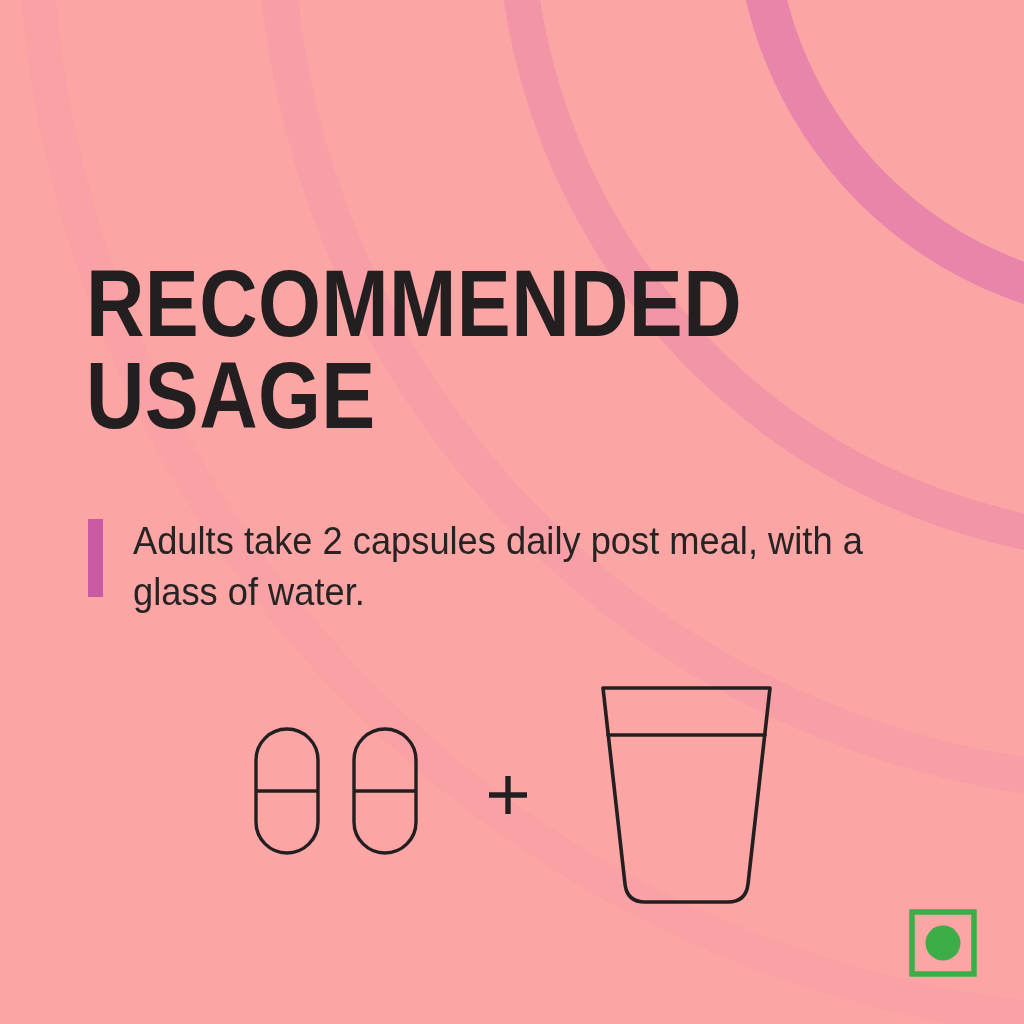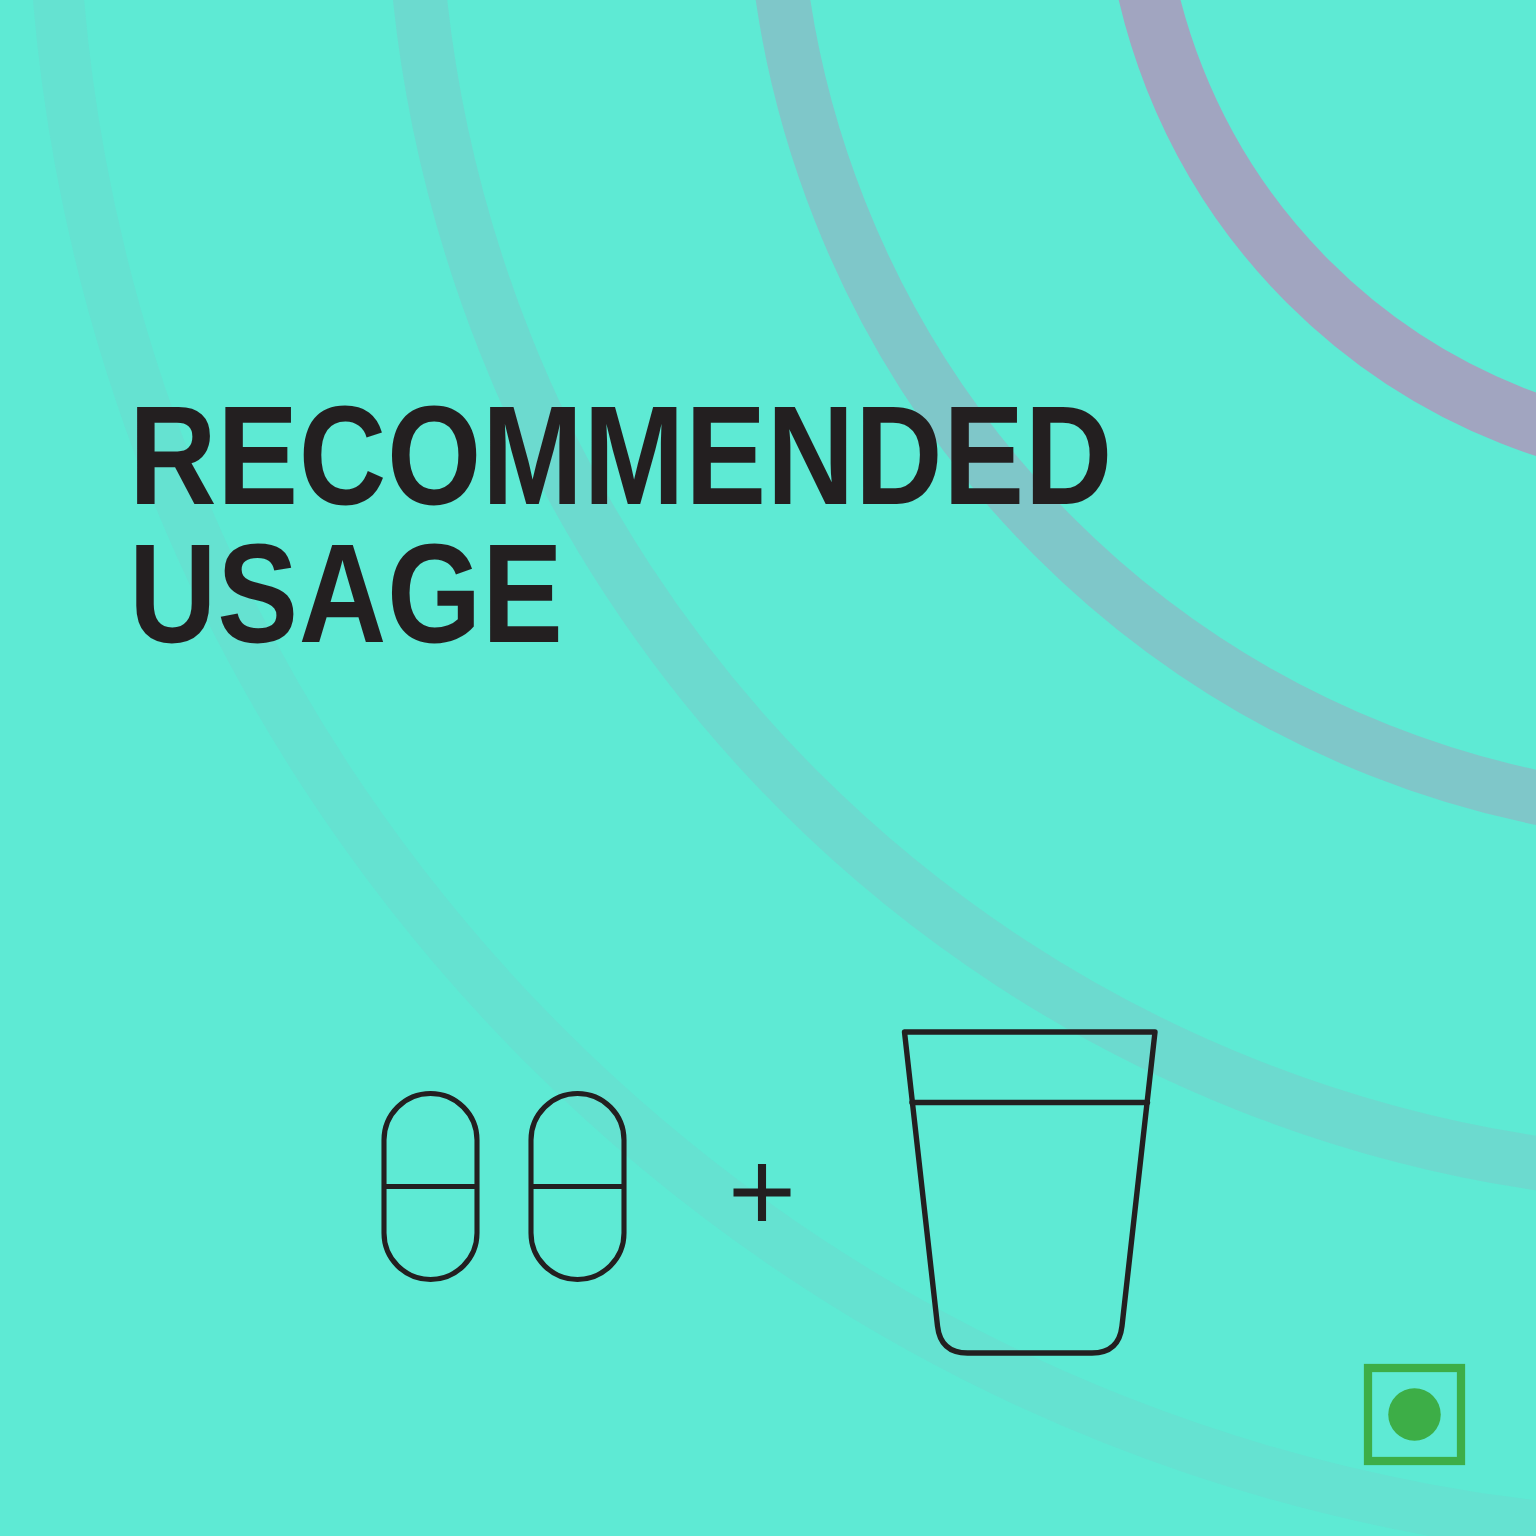--- a/index.html
+++ b/index.html
@@ -85,33 +85,37 @@
     position: absolute;
     left: 908px;
     top: 908px;
     width: 70px;
     height: 70px;
   }
 </style>
 </head>
 <body>
 
-<div id="canvas" style="background: #5eead4;">
+<div id="canvas" style="background: #fca5a5;">
 
   <svg class="arc-layer" viewBox="0 0 1024 1024" xmlns="http://www.w3.org/2000/svg" aria-hidden="true">
     <g fill="none" stroke="#D96BAE" stroke-linecap="butt">
       <circle cx="1155" cy="-95" r="1120" stroke-width="34" stroke-opacity="0.06"></circle>
       <circle cx="1155" cy="-95" r="880" stroke-width="36" stroke-opacity="0.12"></circle>
       <circle cx="1155" cy="-95" r="640" stroke-width="36" stroke-opacity="0.28"></circle>
       <circle cx="1155" cy="-95" r="400" stroke-width="40" stroke-opacity="0.55"></circle>
     </g>
   </svg>
 
   <div class="heading" style="color: rgb(35, 31, 32);"><span>RECOMMENDED USAGE</span></div>
 
+  <div class="body-block">
+    <div class="accent-bar" style="background: rgb(200, 91, 164);"></div>
+    <div class="body-text" style="color: rgb(38, 35, 36);">Adults take 2 capsules daily post meal, with a glass of water.</div>
+  </div>
 
   <div class="icon-row">
     <svg class="icon-svg" width="580" height="270" viewBox="0 0 580 270" xmlns="http://www.w3.org/2000/svg" aria-hidden="true">
 
       <g fill="none" stroke="#231F20" stroke-width="3.4">
         <rect x="20" y="69" width="62" height="124" rx="31" ry="31"></rect>
         <line x1="20" y1="131" x2="82" y2="131"></line>
       </g>
 
       <g fill="none" stroke="#231F20" stroke-width="3.4">

